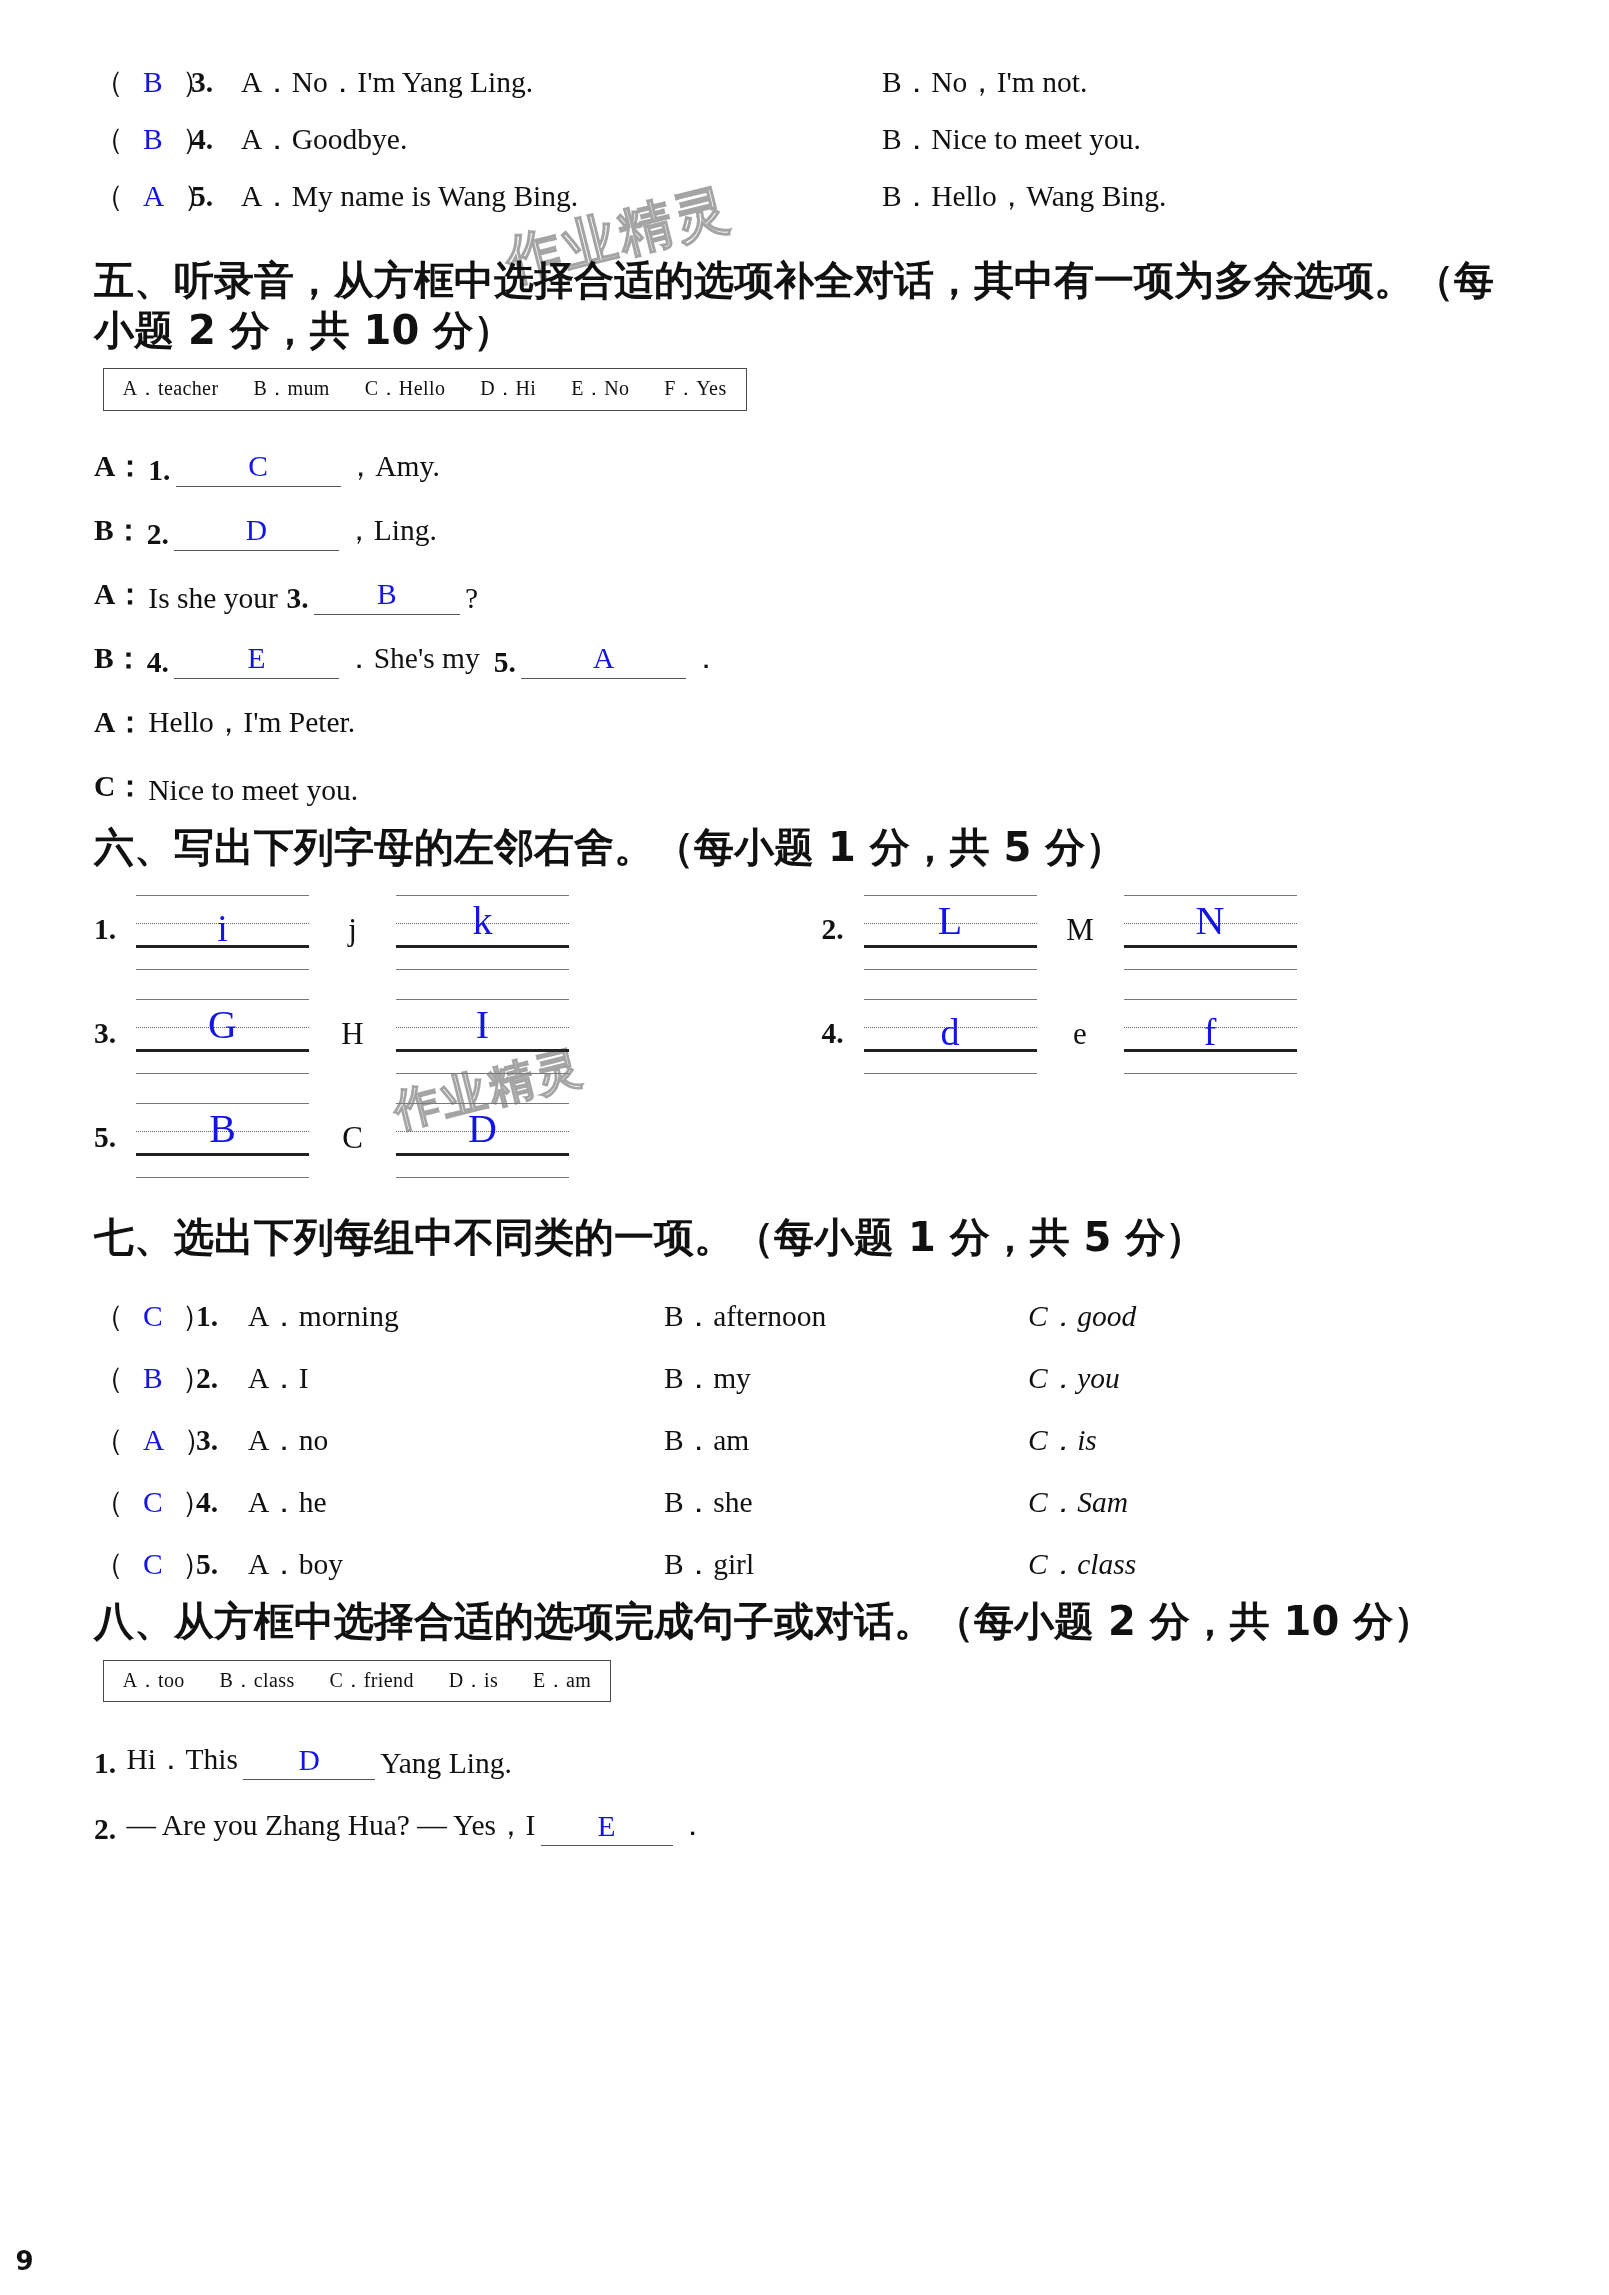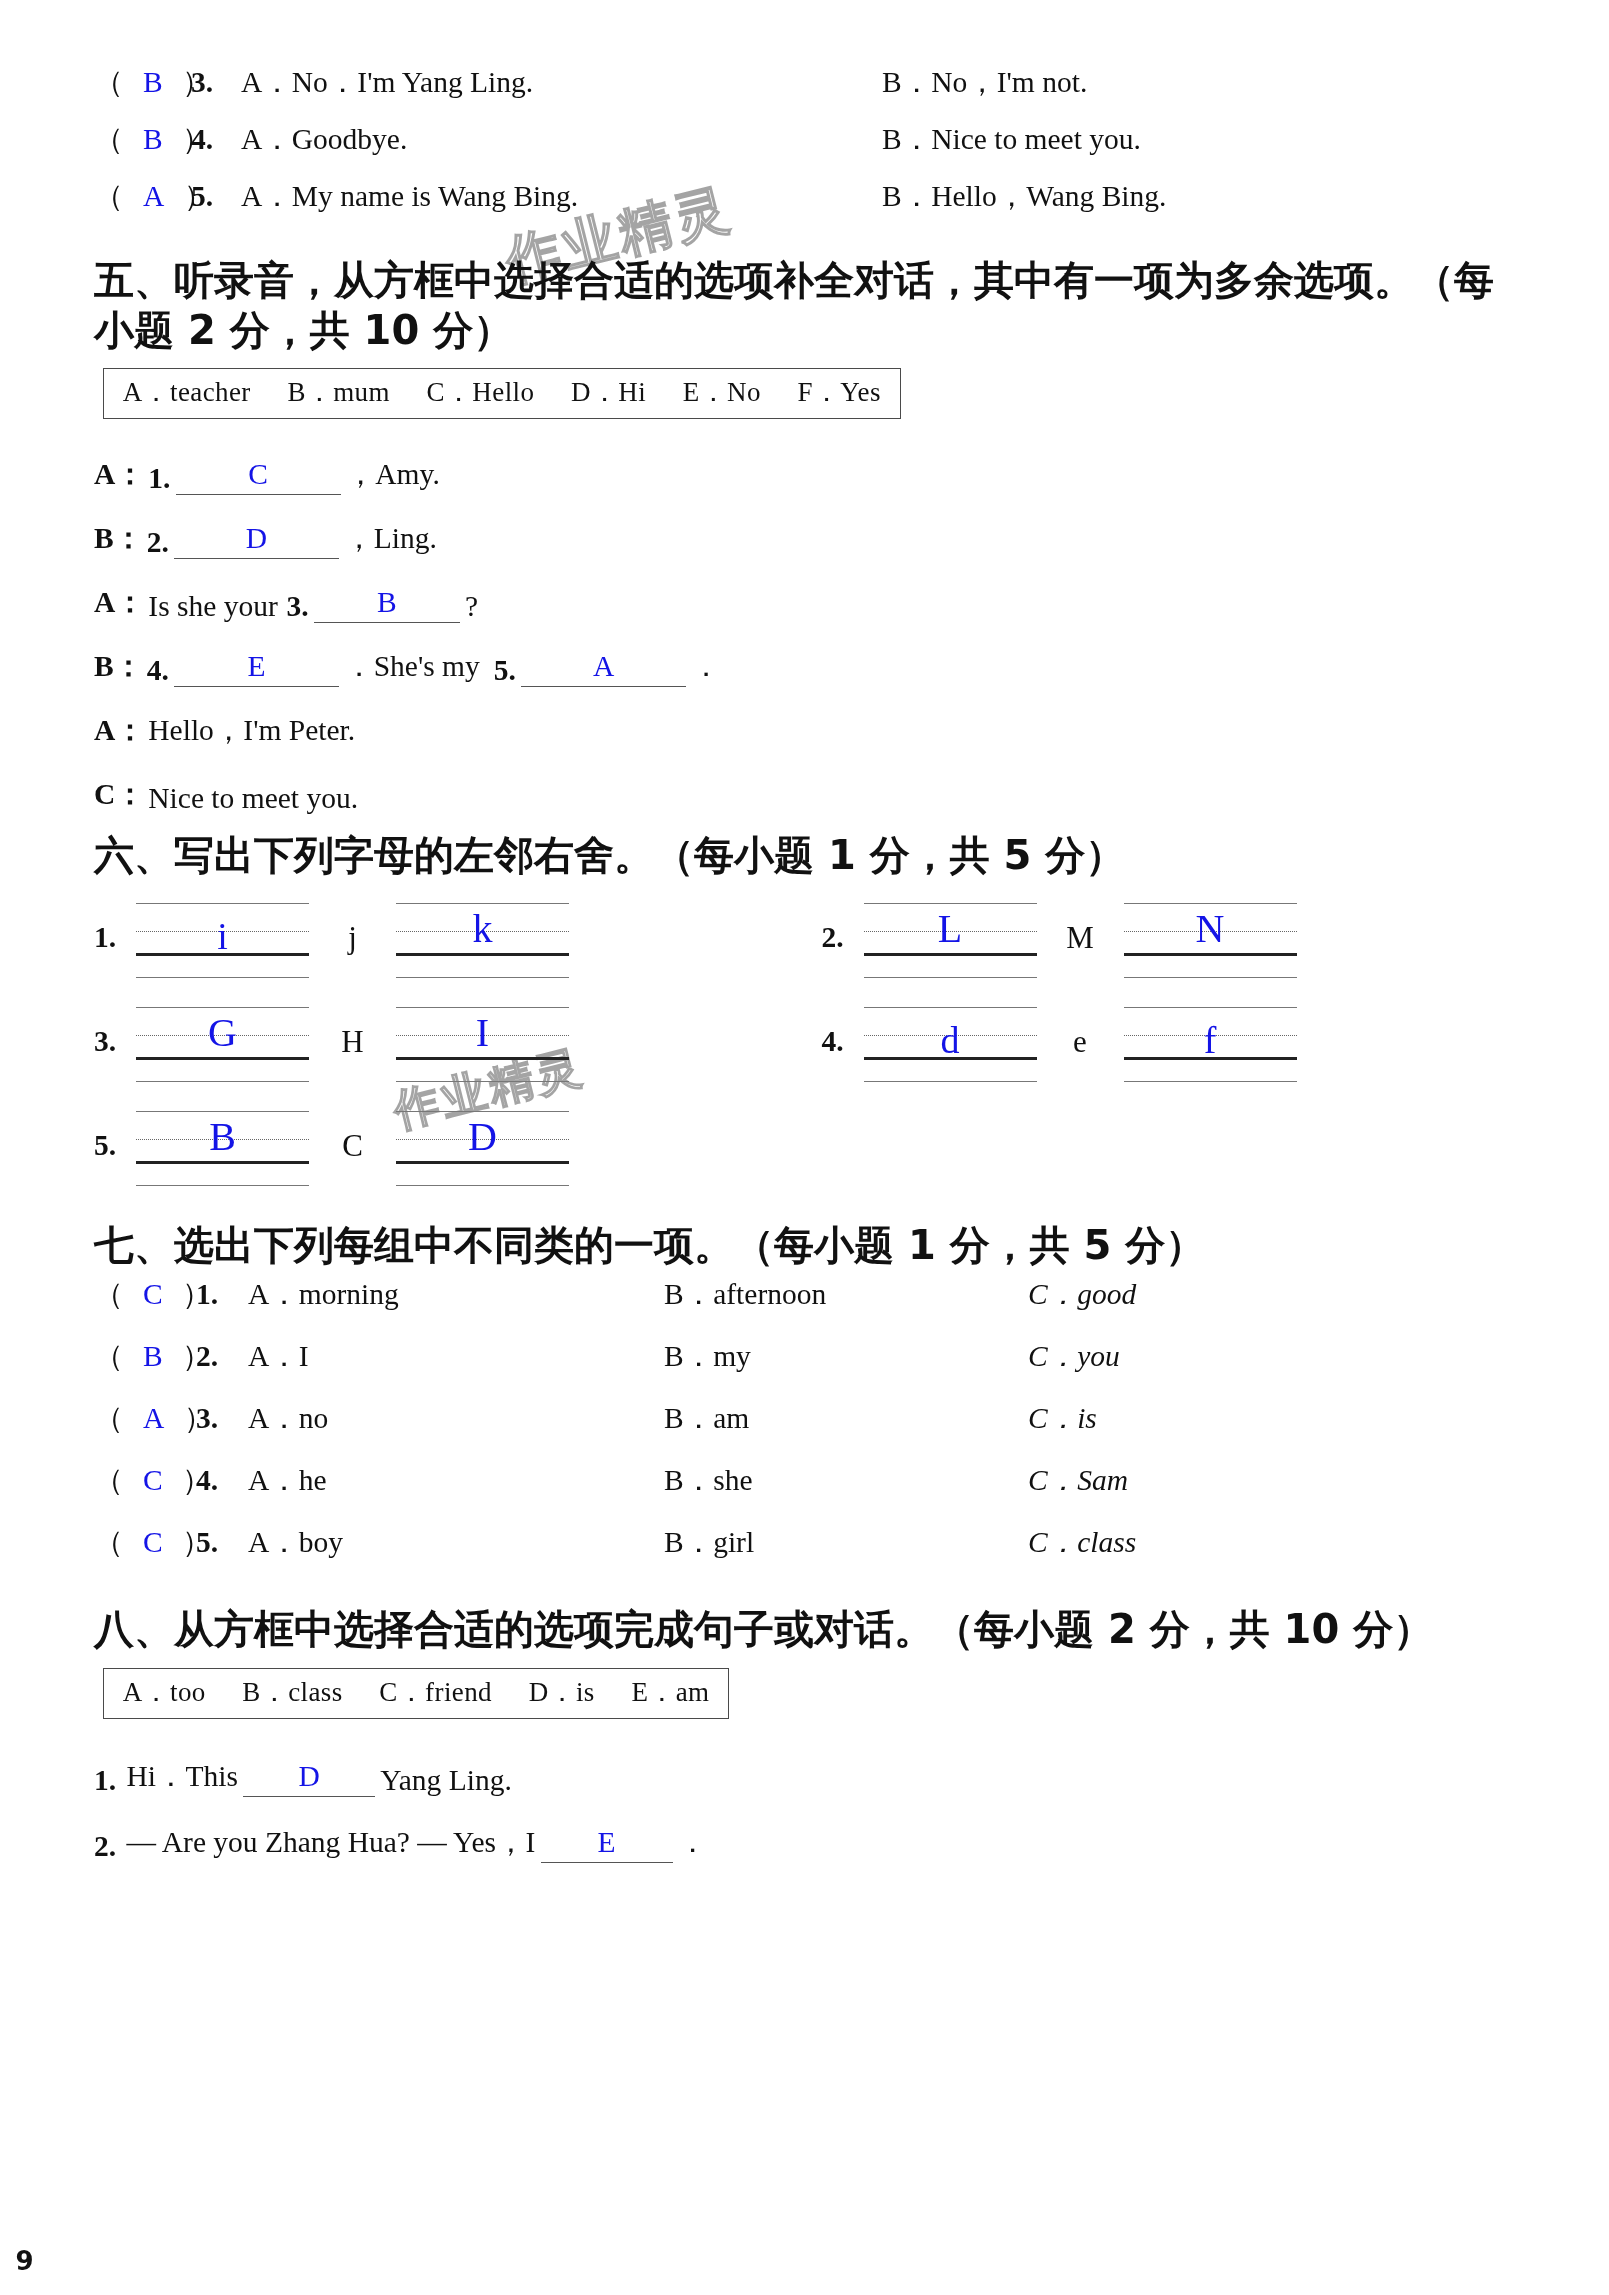--- a/index.html
+++ b/index.html
@@ -52,21 +52,21 @@
     margin: 15.6px 0 5.2px 0;
     font-family: "DejaVu Sans", "Liberation Sans", sans-serif;
     font-weight: 700;
   }
 
   
   .opt-box {
     border: 1.7px solid #4a4a4a;
     display: inline-block;
     padding: 7.8px 19px 9.5px 19px;
-    font-size: 27px;
+    font-size: 20px;
     letter-spacing: 0.4px;
     margin: 8.7px 0 12px 8.7px;
     white-space: nowrap;
     line-height: 1.15;
   }
   .opt-box .opt { margin-right: 29.5px; }
   .opt-box .opt:last-child { margin-right: 0; }
 
   
   .dlg {
@@ -157,21 +157,21 @@
 
   
   .cat-row {
     display: flex;
     align-items: baseline;
     font-size: 29.5px;
     height: 62px;
   }
   .cat-row .mc-bracket { width: 102px; flex: 0 0 102px; }
   .cat-row .mc-num { width: 52px; flex: 0 0 52px; font-weight: 700; }
-  .cat-a { flex: 0 0 416px; }
+  .cat-a { flex: 0 0 416px; margin-top: 30px; }
   .cat-b { flex: 0 0 364px; }
   .cat-c { flex: 0 0 295px; font-style: italic; }
 
   
   .fill {
     font-size: 29.5px;
     height: 66px;
     display: flex;
     align-items: flex-end;
     white-space: nowrap;

